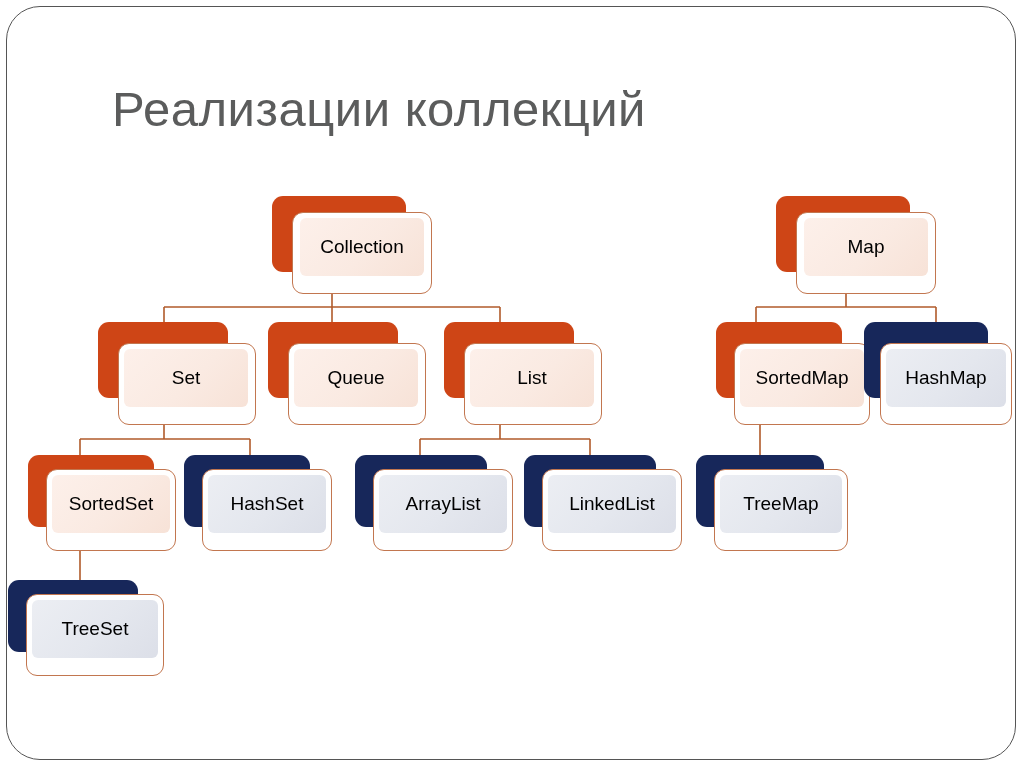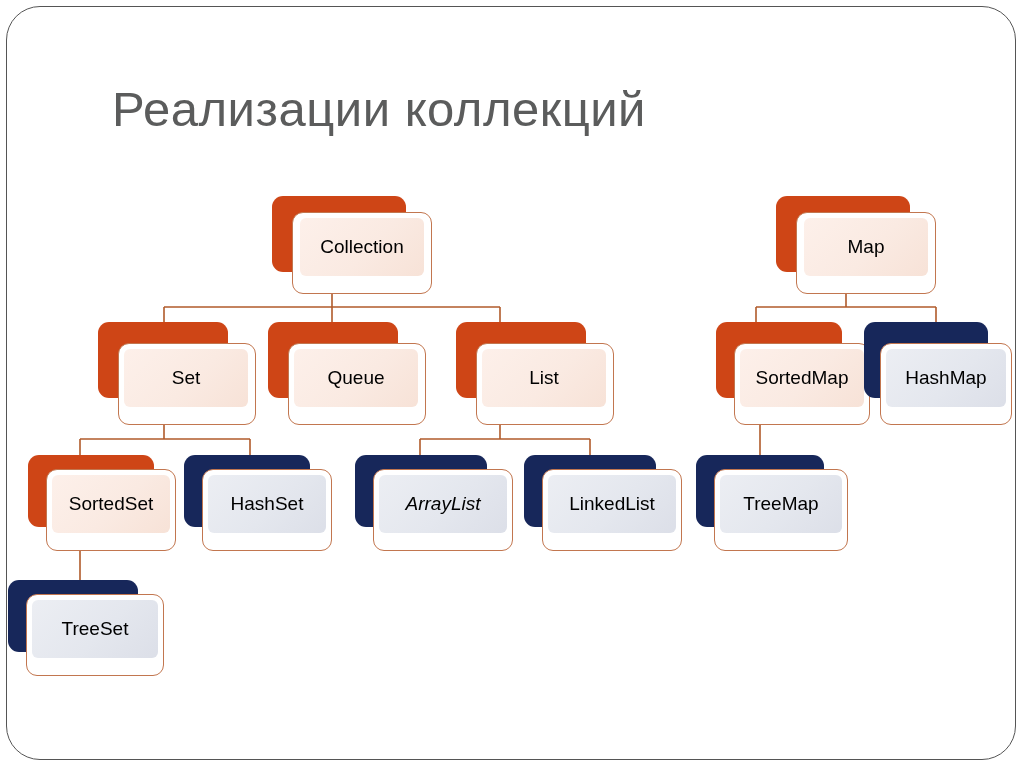--- a/index.html
+++ b/index.html
@@ -155,21 +155,21 @@
     <div class="card" style="left:20px; top:21px; width:138px; height:82px;"></div>
     <div class="fill" style="left:26px; top:27px; width:124px; height:58px;">Set</div>
   </div>
 
   <div class="node orange" style="left:268px; top:322px; width:164px; height:103px;">
     <div class="shadow" style="width:130px; height:76px;"></div>
     <div class="card" style="left:20px; top:21px; width:138px; height:82px;"></div>
     <div class="fill" style="left:26px; top:27px; width:124px; height:58px;">Queue</div>
   </div>
 
-  <div class="node orange" style="left:456px; top:322px; width:158px; height:103px;">
+  <div class="node orange" style="left:444px; top:322px; width:158px; height:103px;">
     <div class="shadow" style="width:130px; height:76px;"></div>
     <div class="card" style="left:20px; top:21px; width:138px; height:82px;"></div>
     <div class="fill" style="left:26px; top:27px; width:124px; height:58px;">List</div>
   </div>
 
   <div class="node orange" style="left:692px; top:322px; width:154px; height:103px;margin-left:24px;">
     <div class="shadow" style="width:126px; height:76px;"></div>
     <div class="card" style="left:18px; top:21px; width:136px; height:82px;"></div>
     <div class="fill" style="left:24px; top:27px; width:124px; height:58px;">SortedMap</div>
   </div>
@@ -185,21 +185,21 @@
     <div class="card" style="left:18px; top:14px; width:130px; height:82px;"></div>
     <div class="fill" style="left:24px; top:20px; width:118px; height:58px;">SortedSet</div>
   </div>
 
   <div class="node navy" style="left:184px; top:455px; width:148px; height:96px;">
     <div class="shadow" style="width:126px; height:72px;"></div>
     <div class="card" style="left:18px; top:14px; width:130px; height:82px;"></div>
     <div class="fill" style="left:24px; top:20px; width:118px; height:58px;">HashSet</div>
   </div>
 
-  <div class="node navy" style="left:355px; top:455px; width:170px; height:96px;font-style:italic;">
+  <div class="node navy" style="left:355px; top:455px; width:170px; height:96px;">
     <div class="shadow" style="width:132px; height:72px;"></div>
     <div class="card" style="left:18px; top:14px; width:140px; height:82px;"></div>
     <div class="fill" style="left:24px; top:20px; width:128px; height:58px;">ArrayList</div>
   </div>
 
   <div class="node navy" style="left:524px; top:455px; width:158px; height:96px;">
     <div class="shadow" style="width:132px; height:72px;"></div>
     <div class="card" style="left:18px; top:14px; width:140px; height:82px;"></div>
     <div class="fill" style="left:24px; top:20px; width:128px; height:58px;">LinkedList</div>
   </div>

